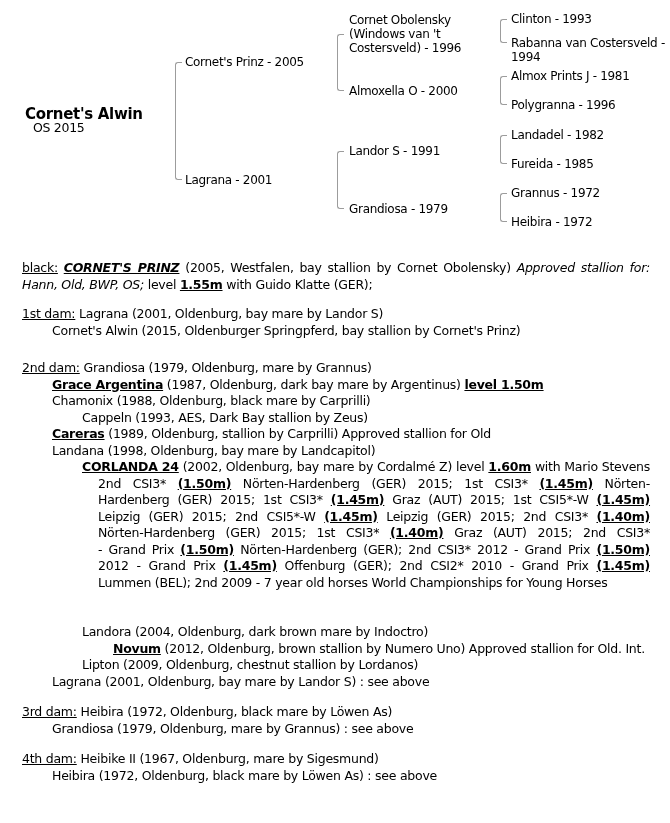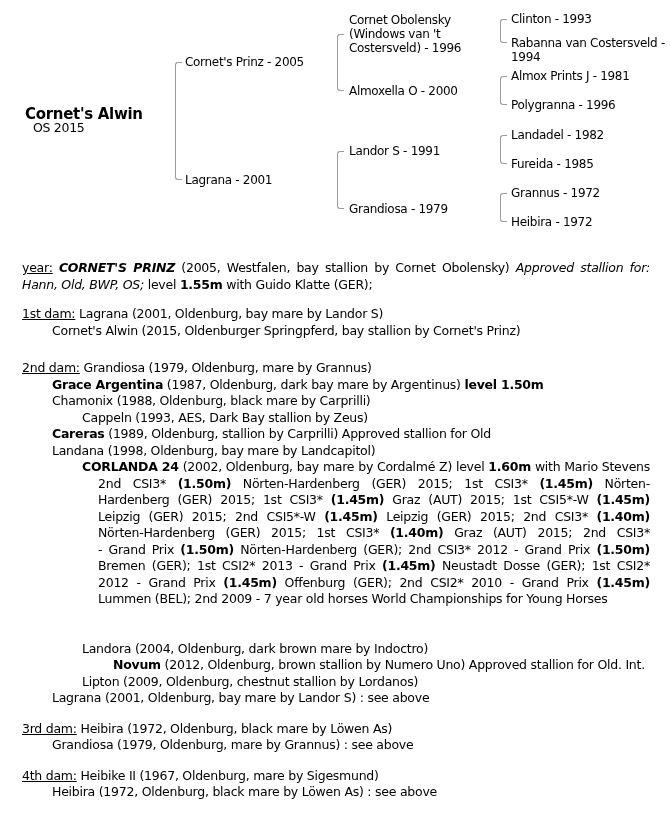--- a/index.html
+++ b/index.html
@@ -41,21 +41,21 @@
   .ln { margin: 0; }
   .jline { text-align: justify; text-align-last: justify; }
   .ind1 { padding-left: 30px; }
   .ind2 { padding-left: 60px; }
   .indR { padding-left: 76px; }
   .ind3 { padding-left: 91px; }
   .mt-a { margin-top: 13px; }
   .mt-b { margin-top: 21px; }
   .mt-c { margin-top: 33px; }
   .mt-d { margin-top: 14px; }
-  .seg-b { font-weight: bold; }
+  .seg-b { font-weight: bold; text-decoration: underline; }
   .seg-i { font-style: italic; }
   .seg-u { text-decoration: underline; }
 </style>
 </head>
 <body>
 
 <div class="page">
 
   <div class="tree">
 
@@ -88,41 +88,40 @@
     <div class="tnode" style="left:511px; top:128px;">Landadel - 1982</div>
     <div class="tnode" style="left:511px; top:157px;">Fureida - 1985</div>
 
     <div class="bracket" style="left:500px; top:193px; height:29px;"></div>
     <div class="tnode" style="left:511px; top:186px;">Grannus - 1972</div>
     <div class="tnode" style="left:511px; top:215px;">Heibira - 1972</div>
   </div>
 
   <div class="details">
 
-    <div class="ln jline"><span class="seg-u">year:</span><span> </span><span class="seg-b seg-i">CORNET'S PRINZ</span><span> (2005, Westfalen, bay stallion by Cornet Obolensky) </span><span class="seg-i">Approved stallion for:</span></div>
+    <div class="ln jline"><span class="seg-u">black:</span><span> </span><span class="seg-b seg-i">CORNET'S PRINZ</span><span> (2005, Westfalen, bay stallion by Cornet Obolensky) </span><span class="seg-i">Approved stallion for:</span></div>
     <div class="ln"><span class="seg-i">Hann, Old, BWP, OS;</span><span> level </span><span class="seg-b">1.55m</span><span> with Guido Klatte (GER);</span></div>
 
     <div class="ln mt-a"><span class="seg-u">1st dam:</span><span> Lagrana (2001, Oldenburg, bay mare by Landor S)</span></div>
     <div class="ln ind1"><span>Cornet's Alwin (2015, Oldenburger Springpferd, bay stallion by Cornet's Prinz)</span></div>
 
     <div class="ln mt-b"><span class="seg-u">2nd dam:</span><span> Grandiosa (1979, Oldenburg, mare by Grannus)</span></div>
     <div class="ln ind1"><span class="seg-b">Grace Argentina</span><span> (1987, Oldenburg, dark bay mare by Argentinus) </span><span class="seg-b">level 1.50m</span></div>
     <div class="ln ind1"><span>Chamonix (1988, Oldenburg, black mare by Carprilli)</span></div>
     <div class="ln ind2"><span>Cappeln (1993, AES, Dark Bay stallion by Zeus)</span></div>
     <div class="ln ind1"><span class="seg-b">Careras</span><span> (1989, Oldenburg, stallion by Carprilli) Approved stallion for Old</span></div>
     <div class="ln ind1"><span>Landana (1998, Oldenburg, bay mare by Landcapitol)</span></div>
     <div class="ln ind2 jline"><span class="seg-b">CORLANDA 24</span><span> (2002, Oldenburg, bay mare by Cordalmé Z) level </span><span class="seg-b">1.60m</span><span> with Mario Stevens</span></div>
 
     <div class="indR">
       <div class="ln jline"><span>2nd CSI3* </span><span class="seg-b">(1.50m)</span><span> Nörten-Hardenberg (GER) 2015; 1st CSI3* </span><span class="seg-b">(1.45m)</span><span> Nörten-</span></div>
       <div class="ln jline"><span>Hardenberg (GER) 2015; 1st CSI3* </span><span class="seg-b">(1.45m)</span><span> Graz (AUT) 2015; 1st CSI5*-W </span><span class="seg-b">(1.45m)</span></div>
       <div class="ln jline"><span>Leipzig (GER) 2015; 2nd CSI5*-W </span><span class="seg-b">(1.45m)</span><span> Leipzig (GER) 2015; 2nd CSI3* </span><span class="seg-b">(1.40m)</span></div>
       <div class="ln jline"><span>Nörten-Hardenberg (GER) 2015; 1st CSI3* </span><span class="seg-b">(1.40m)</span><span> Graz (AUT) 2015; 2nd CSI3*</span></div>
       <div class="ln jline"><span>- Grand Prix </span><span class="seg-b">(1.50m)</span><span> Nörten-Hardenberg (GER); 2nd CSI3* 2012 - Grand Prix </span><span class="seg-b">(1.50m)</span></div>
-      <div class="ln jline"><span>Bremen (GER); 1st CSI2* 2013 - Grand Prix </span><span class="seg-b">(1.45m)</span><span> Neustadt Dosse (GER); 1st CSI2*</span></div>
       <div class="ln jline"><span>2012 - Grand Prix </span><span class="seg-b">(1.45m)</span><span> Offenburg (GER); 2nd CSI2* 2010 - Grand Prix </span><span class="seg-b">(1.45m)</span></div>
       <div class="ln"><span>Lummen (BEL); 2nd 2009 - 7 year old horses World Championships for Young Horses</span></div>
     </div>
 
     <div class="ln ind2 mt-c"><span>Landora (2004, Oldenburg, dark brown mare by Indoctro)</span></div>
     <div class="ln ind3"><span class="seg-b">Novum</span><span> (2012, Oldenburg, brown stallion by Numero Uno) Approved stallion for Old. Int.</span></div>
     <div class="ln ind2"><span>Lipton (2009, Oldenburg, chestnut stallion by Lordanos)</span></div>
     <div class="ln ind1"><span>Lagrana (2001, Oldenburg, bay mare by Landor S) : see above</span></div>
 
     <div class="ln mt-d"><span class="seg-u">3rd dam:</span><span> Heibira (1972, Oldenburg, black mare by Löwen As)</span></div>

